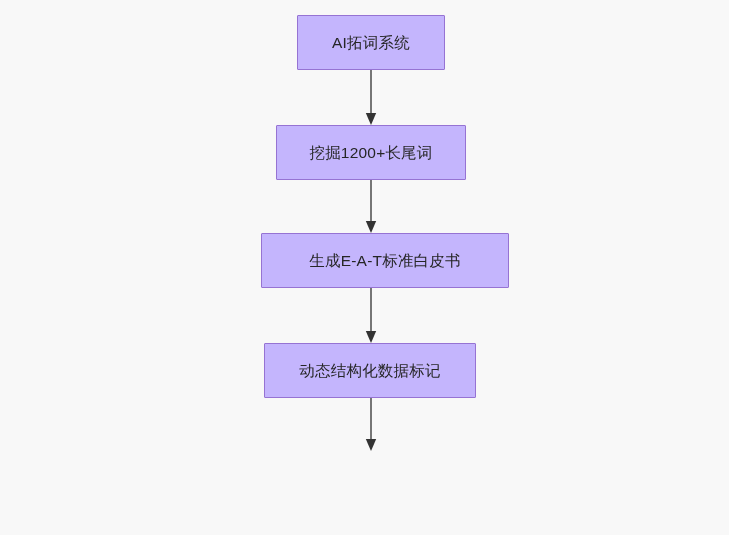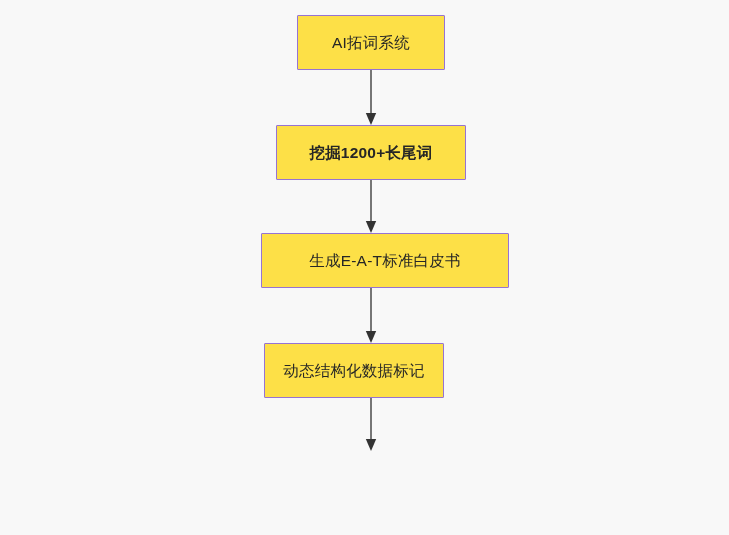--- a/index.html
+++ b/index.html
@@ -14,21 +14,21 @@
     overflow: hidden;
   }
   #flowchart {
     position: relative;
     width: 729px;
     height: 535px;
   }
   .node {
     position: absolute;
     box-sizing: border-box;
-    background: #fde047;
+    background: #c4b5fd;
     border: 1.7px solid #9673d3;
     border-radius: 1px;
     display: flex;
     align-items: center;
     justify-content: center;
     color: #262626;
     font-size: 15.5px;
     line-height: 1;
     letter-spacing: 0.2px;
     white-space: nowrap;
@@ -76,26 +76,26 @@
     <svg width="20" height="54" viewBox="0 0 20 54">
       <line x1="10" y1="0" x2="10" y2="45" stroke="#767676" stroke-width="2"></line>
       <polygon points="10,54 4.8,42 15.2,42" fill="#333333"></polygon>
     </svg>
   </div>
 
   <div class="node" style="left:297px; top:15px; width:148px;">
     <span class="node-label">AI拓词系统</span>
   </div>
 
-  <div class="node" style="left:276px; top:125px; width:190px;font-weight:bold;">
+  <div class="node" style="left:276px; top:125px; width:190px;">
     <span class="node-label">挖掘1200+长尾词</span>
   </div>
 
   <div class="node" style="left:261px; top:233px; width:248px;">
     <span class="node-label">生成E-A-T标准白皮书</span>
   </div>
 
-  <div class="node" style="left:264px; top:343px; width:180px;">
+  <div class="node" style="left:264px; top:343px; width:212px;">
     <span class="node-label">动态结构化数据标记</span>
   </div>
 
 
 </div>
 
 </body></html>

